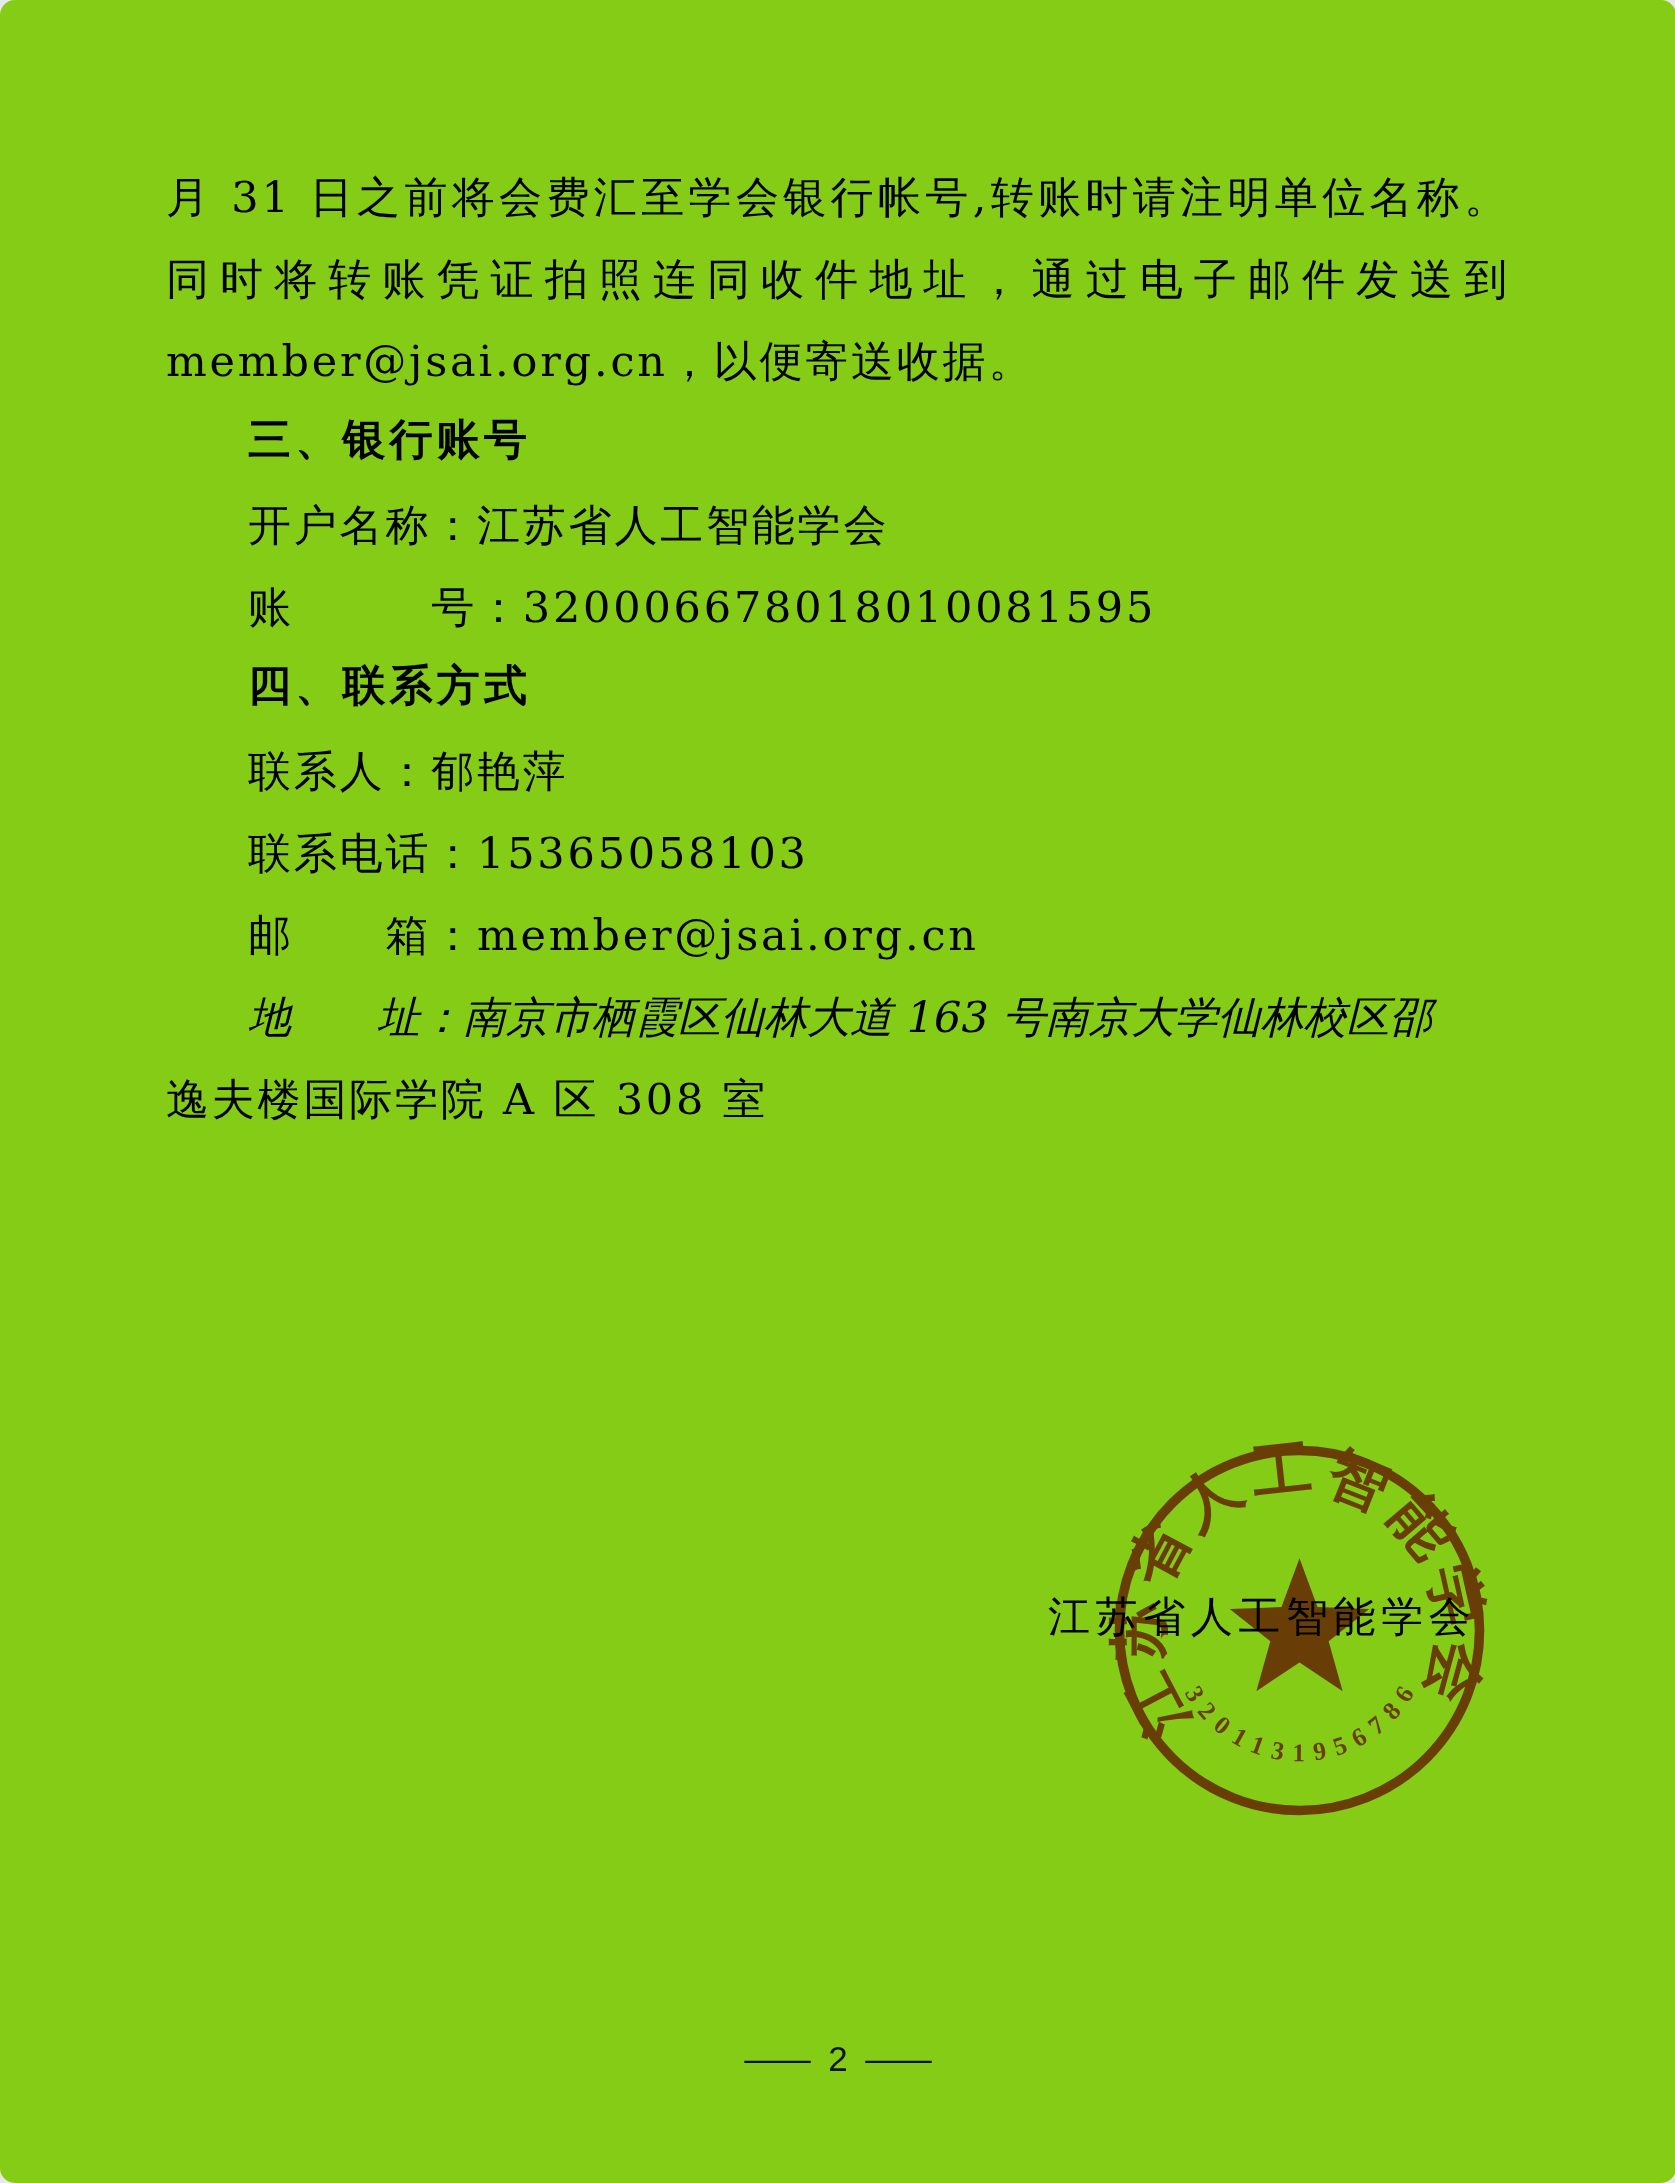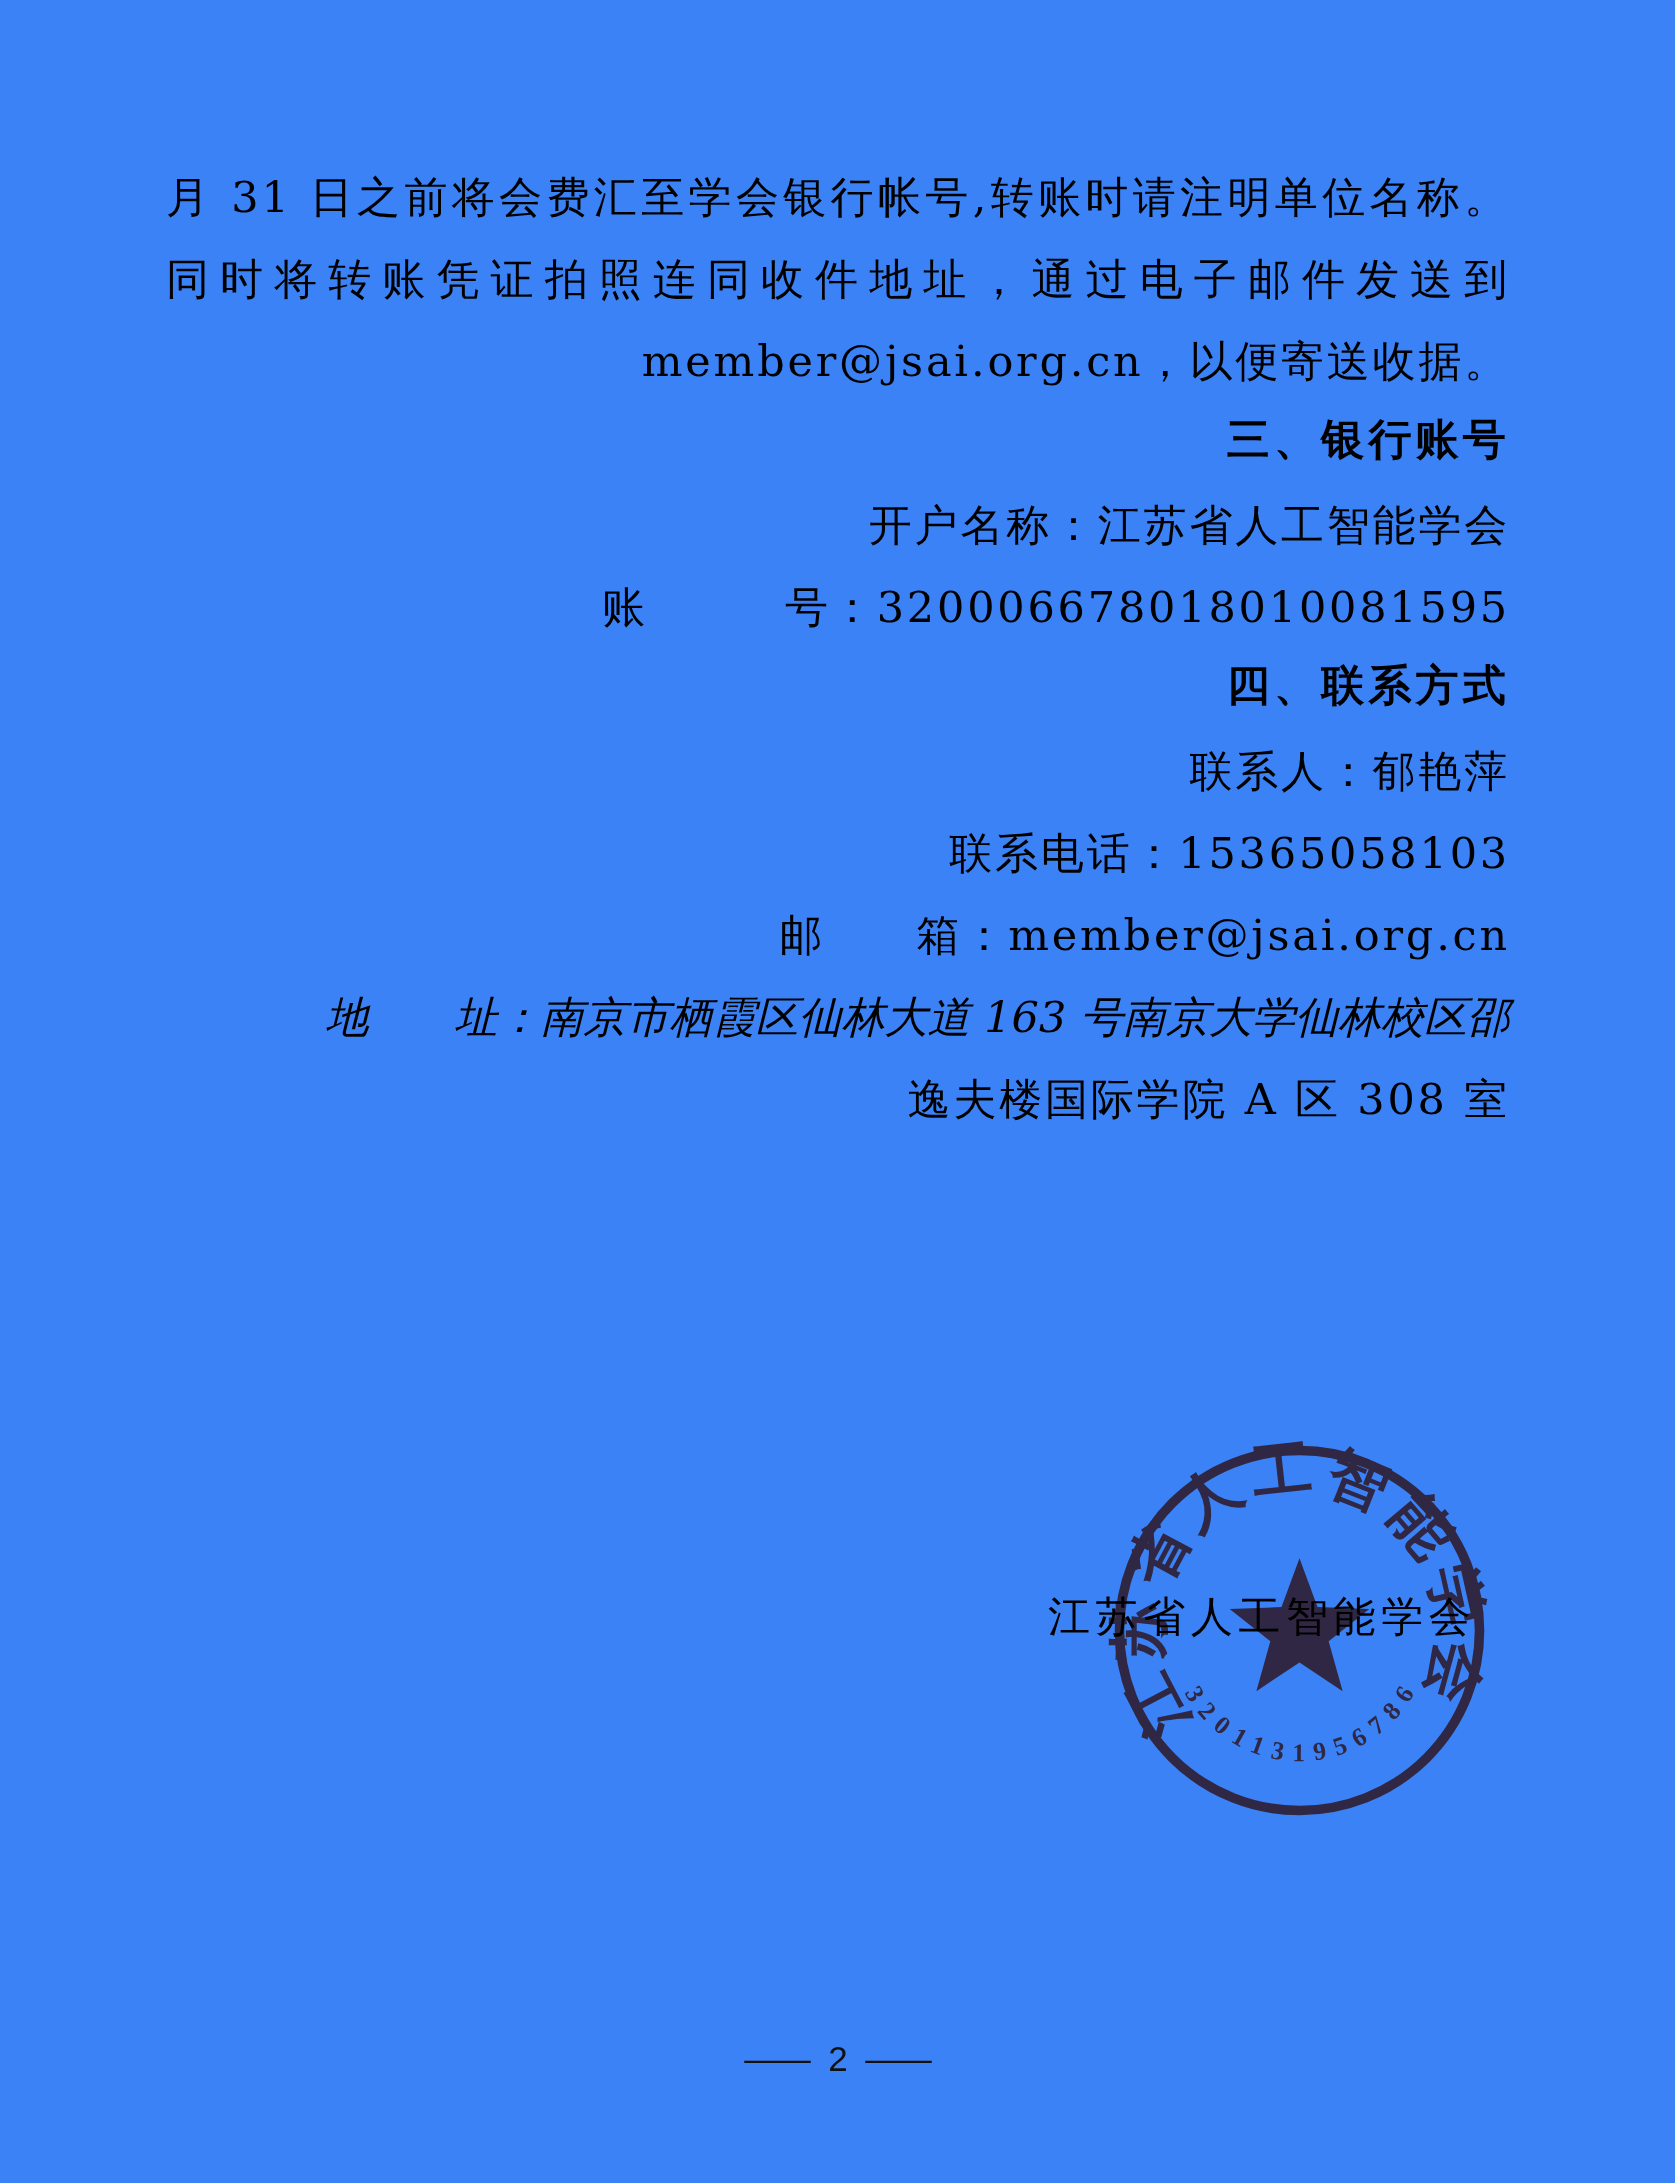--- a/index.html
+++ b/index.html
@@ -1,35 +1,35 @@
 <!DOCTYPE html>
 <html style="font-size:11.2px"><head>
 <meta charset="utf-8">
 <style>
   html,body{margin:0;padding:0;background:#e8e8e8;}
   .page{
     position:relative;
     width:1676px;height:2183px;
     margin:0 auto;
-    background:#3b82f6;
+    background:#84cc16;
     font-family:"DejaVu Serif","Liberation Serif",serif;
     color:#000;
     overflow:hidden;
+    border-radius:15px;
   }
   .body-text{
     position:absolute;
     left:166px;top:156px;
     width:1344px;
   }
   .line{
     font-size:43px;
     line-height:82px;
     letter-spacing:2.8px;
     white-space:nowrap;
-    text-align:right;
   }
   .justify{
     white-space:normal;
     text-align:justify;
     text-align-last:justify;
   }
   .indent{padding-left:82px;}
   .tight{letter-spacing:0;font-style:italic;}
   .heading{
     font-family:Liberation Mono, monospace;

